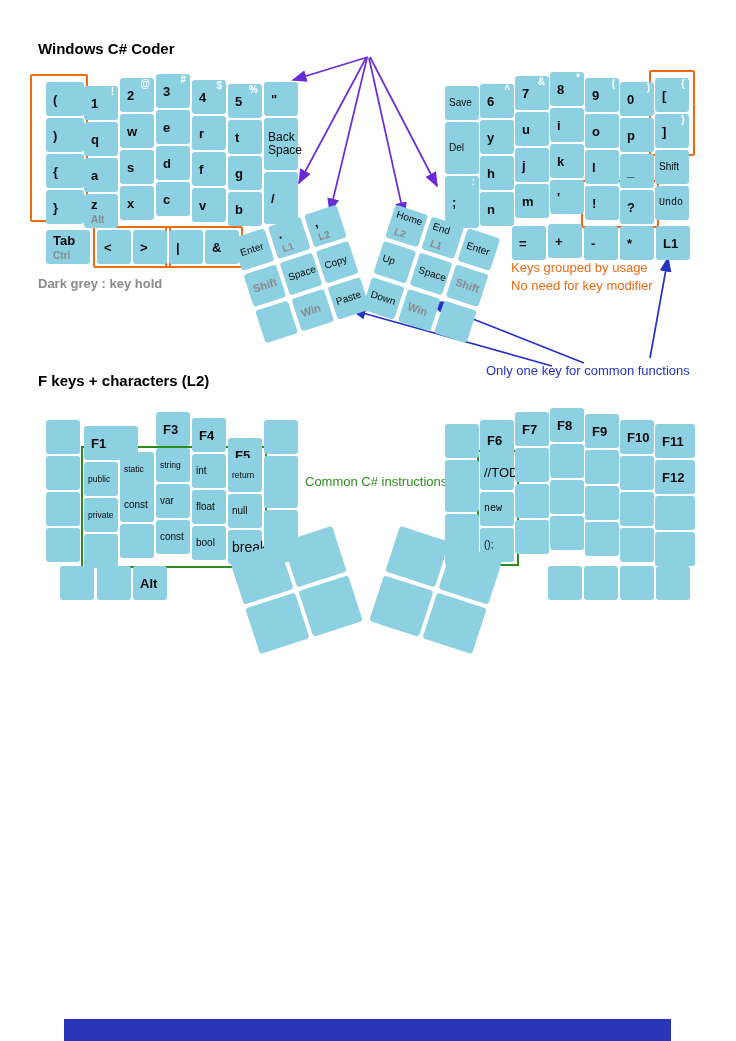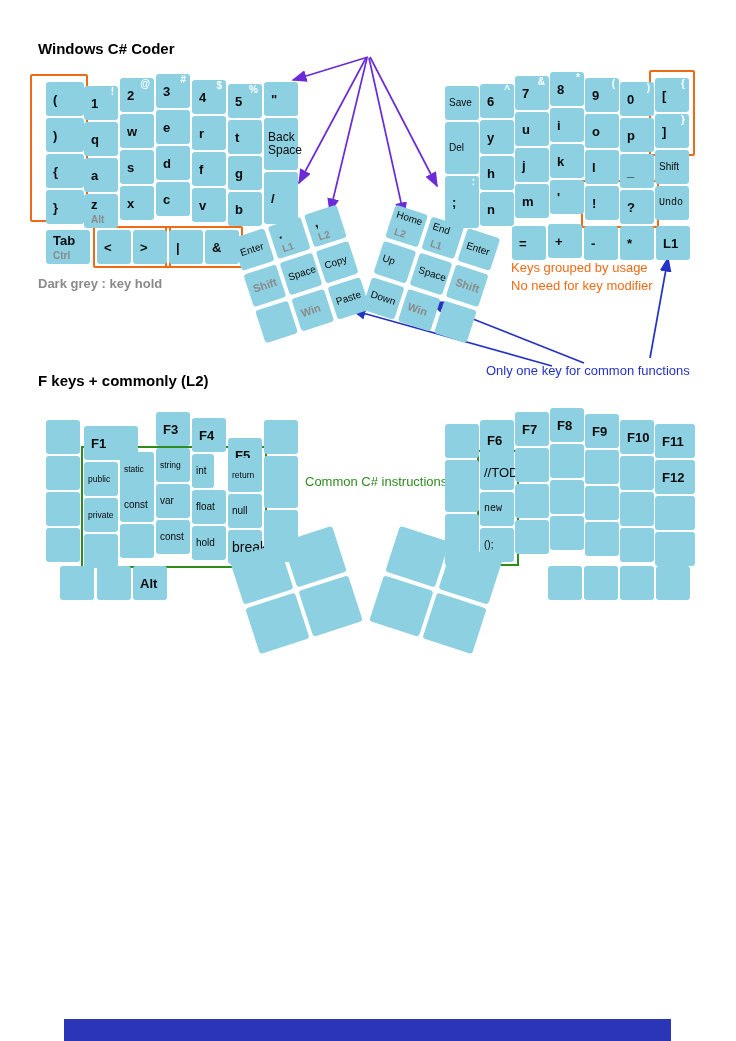--- a/index.html
+++ b/index.html
@@ -29,21 +29,21 @@
 </head>
 <body>
 
 <div id="page">
 
   <h1 class="title" style="left:38px;top:40px">Windows C# Coder</h1>
   <div class="ann greynote" style="left:38px;top:276px">Dark grey : key hold</div>
   <div class="ann orangeTxt" style="left:511px;top:260px">Keys grouped by usage</div>
   <div class="ann orangeTxt" style="left:511px;top:278px">No need for key modifier</div>
   <div class="ann blueTxt" style="left:486px;top:363px">Only one key for common functions</div>
-  <h1 class="title" style="left:38px;top:372px">F keys + commonly (L2)</h1>
+  <h1 class="title" style="left:38px;top:372px">F keys + characters (L2)</h1>
   <div class="ann greenTxt" style="left:305px;top:474px">Common C# instructions</div>
 
   <div class="obox" style="left:30px;top:74px;width:58px;height:148px"></div>
   <div class="obox" style="left:93px;top:226px;width:78px;height:42px"></div>
   <div class="obox" style="left:165px;top:226px;width:78px;height:42px"></div>
   <div class="obox" style="left:649px;top:70px;width:46px;height:86px"></div>
   <div class="obox" style="left:581px;top:180px;width:78px;height:48px"></div>
 
   <div class="gbox" style="left:81px;top:446px;width:186px;height:122px"></div>
   <div class="gbox" style="left:477px;top:450px;width:42px;height:116px"></div>
@@ -369,28 +369,28 @@
     </div>
     <div class="key" style="left: 156px; top: 484px; width: 34px; height: 34px;">
       <span class="k-small">var</span>
     </div>
     <div class="key" style="left: 156px; top: 520px; width: 34px; height: 34px;">
       <span class="k-small">const</span>
     </div>
     <div class="key" style="left: 192px; top: 418px; width: 34px; height: 34px;">
       <span class="k-main">F4</span>
     </div>
-    <div class="key" style="left: 192px; top: 454px; width: 22px; height: 34px;">
+    <div class="key" style="left: 192px; top: 454px; width: 34px; height: 34px;">
       <span class="k-small">int</span>
     </div>
     <div class="key" style="left: 192px; top: 490px; width: 34px; height: 34px; text-align: center;">
       <span class="k-small">float</span>
     </div>
     <div class="key" style="left: 192px; top: 526px; width: 34px; height: 34px;">
-      <span class="k-small">hold</span>
+      <span class="k-small">bool</span>
     </div>
     <div class="key" style="left: 228px; top: 422px; width: 34px; height: 34px; margin-top: 16px;">
       <span class="k-main">F5</span>
     </div>
     <div class="key" style="left: 228px; top: 458px; width: 34px; height: 34px;">
       <span class="k-small" style="font-size: 8.5px;">return</span>
     </div>
     <div class="key" style="left: 228px; top: 494px; width: 34px; height: 34px;">
       <span class="k-small">null</span>
     </div>

